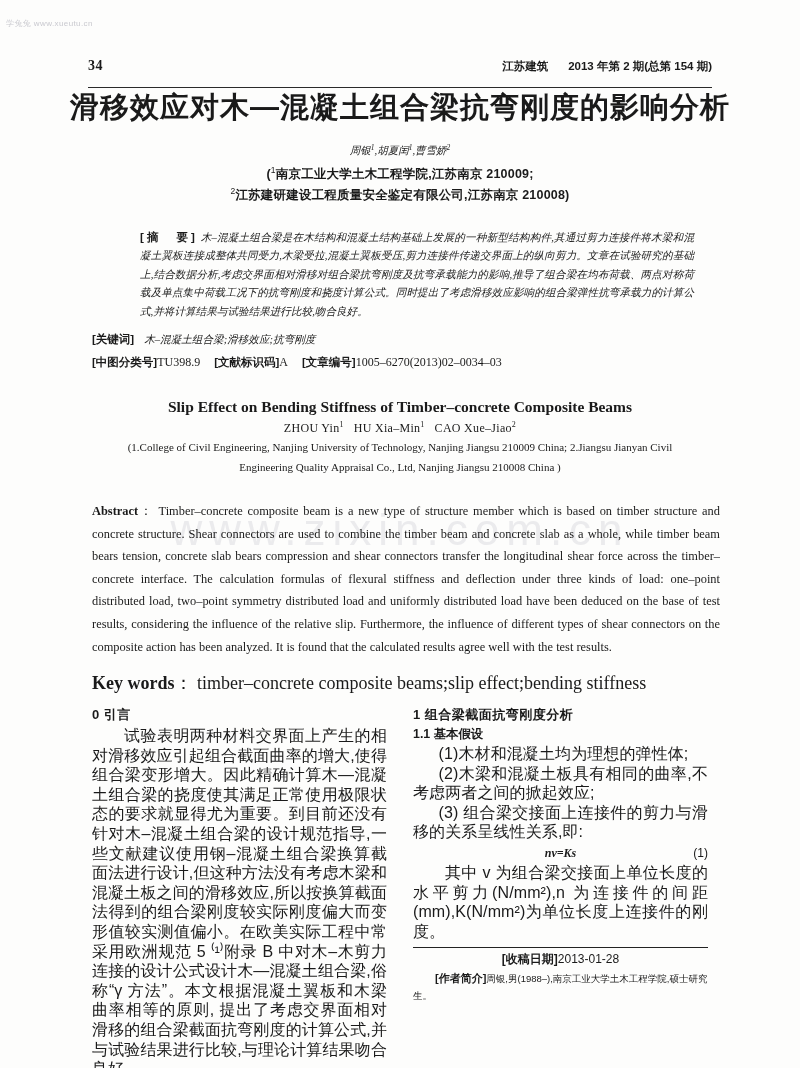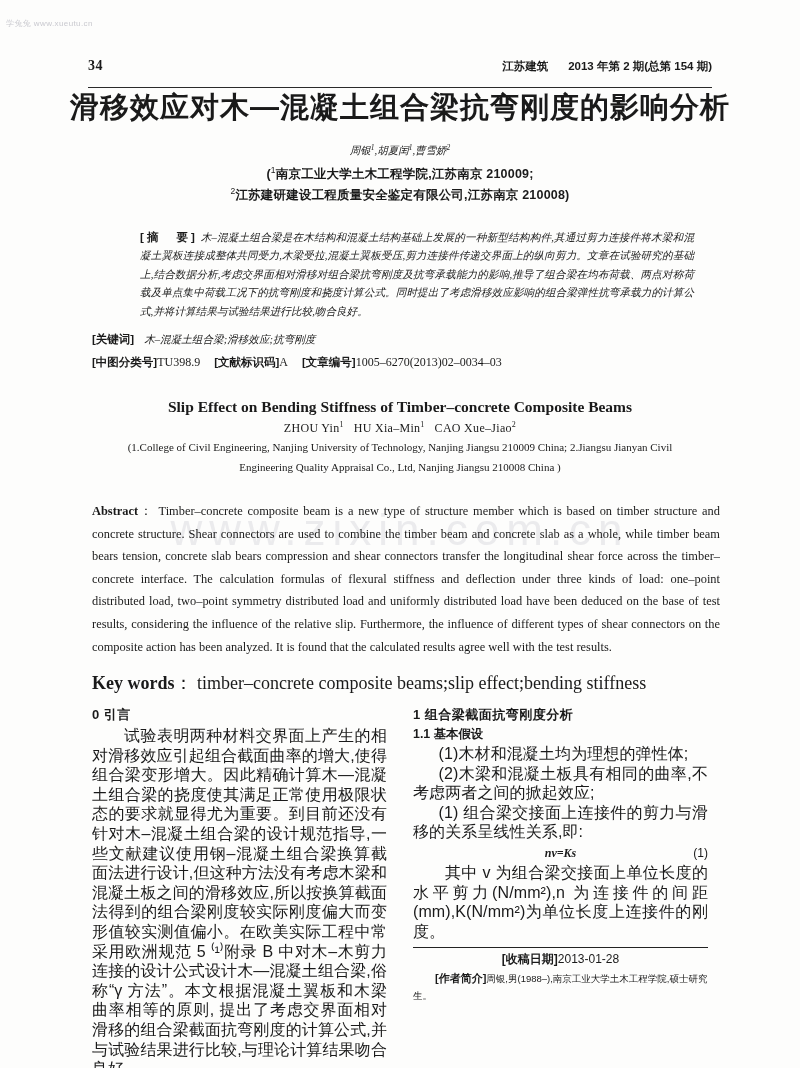--- a/index.html
+++ b/index.html
@@ -360,21 +360,21 @@
     <div class="col">
       <div class="h1">0  引言</div>
       <p class="p ind">试验表明两种材料交界面上产生的相对滑移效应引起组合截面曲率的增大,使得组合梁变形增大。因此精确计算木—混凝土组合梁的挠度使其满足正常使用极限状态的要求就显得尤为重要。到目前还没有针对木–混凝土组合梁的设计规范指导,一些文献建议使用钢–混凝土组合梁换算截面法进行设计,但这种方法没有考虑木梁和混凝土板之间的滑移效应,所以按换算截面法得到的组合梁刚度较实际刚度偏大而变形值较实测值偏小。在欧美实际工程中常采用欧洲规范 5 ⁽¹⁾附录 B 中对木–木剪力连接的设计公式设计木—混凝土组合梁,俗称“γ 方法”。本文根据混凝土翼板和木梁曲率相等的原则, 提出了考虑交界面相对滑移的组合梁截面抗弯刚度的计算公式,并与试验结果进行比较,与理论计算结果吻合良好。</p>
     </div>
 
     <div class="col-right">
       <div class="h1">1  组合梁截面抗弯刚度分析</div>
       <div class="h2">1.1  基本假设</div>
       <p class="p ind1">(1)木材和混凝土均为理想的弹性体;</p>
       <p class="p ind1">(2)木梁和混凝土板具有相同的曲率,不考虑两者之间的掀起效应;</p>
-      <p class="p ind1">(1) 组合梁交接面上连接件的剪力与滑移的关系呈线性关系,即:</p>
+      <p class="p ind1">(3) 组合梁交接面上连接件的剪力与滑移的关系呈线性关系,即:</p>
 
       <div class="eq-row">
         <span class="eq-body">nv=Ks</span>
         <span class="eq-num">(1)</span>
       </div>
 
       <p class="p ind">其中 v 为组合梁交接面上单位长度的水平剪力(N/mm²),n 为连接件的间距(mm),K(N/mm²)为单位长度上连接件的刚度。</p>
 
       <div class="fn-rule"></div>
 

